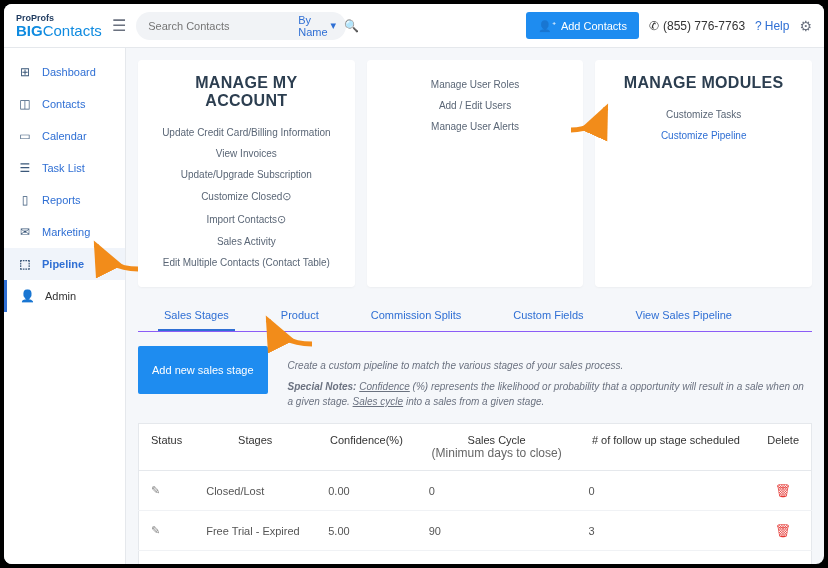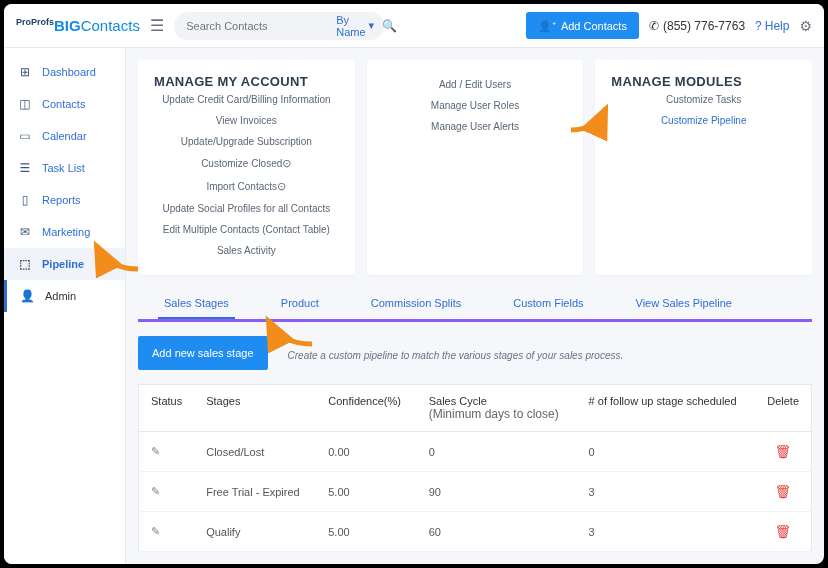--- a/index.html
+++ b/index.html
@@ -1,19 +1,19 @@
 <!DOCTYPE html>
 <html><head>
 <meta charset="utf-8">
 <style>
 * { margin: 0; padding: 0; box-sizing: border-box; }
 body { font-family: -apple-system, BlinkMacSystemFont, "Segoe UI", Arial, sans-serif; background: #000; width: 828px; height: 568px; overflow: hidden; }
 .app { background: #f5f7fa; width: 820px; height: 560px; margin: 4px; border-radius: 8px; overflow: hidden; position: relative; display: flex; flex-direction: column; }
 .topbar { display: flex; align-items: center; padding: 8px 12px; background: #fff; border-bottom: 1px solid #e5e8ec; height: 44px; gap: 10px; }
-.logo { display: flex; flex-direction: row; line-height: 1; }
+.logo { display: flex; flex-direction: column; line-height: 1; }
 .logo-top { font-size: 9px; font-weight: 600; color: #1e3a5f; }
 .logo-bottom { font-size: 15px; font-weight: 600; letter-spacing: 0; }
 .logo-big { color: #0f8be0; }
 .logo-contacts { color: #0f8be0; font-weight: 300; }
 .menu-toggle { color: #6b7280; font-size: 16px; cursor: pointer; }
 .search-wrap { background: #f1f3f6; border-radius: 18px; display: flex; align-items: center; padding: 0 12px; height: 28px; width: 210px; gap: 8px; }
 .search-wrap input { border: none; background: transparent; outline: none; font-size: 11px; flex: 1; color: #6b7280; }
 .by-name { color: #2f6fd4; font-size: 11px; display: flex; align-items: center; gap: 3px; }
 .search-icon { color: #6b7280; font-size: 12px; }
 .spacer { flex: 1; }
@@ -23,34 +23,34 @@
 .gear { color: #6b7280; font-size: 14px; cursor: pointer; }
 .body { display: flex; flex: 1; overflow: hidden; }
 .sidebar { width: 122px; background: #fff; border-right: 1px solid #e5e8ec; padding-top: 8px; }
 .nav-item { display: flex; align-items: center; gap: 10px; padding: 9px 14px; font-size: 11px; color: #2f6fd4; cursor: pointer; }
 .nav-item.active { background: #f0f4fa; font-weight: 600; }
 .nav-item .nav-icon { width: 14px; display: inline-flex; justify-content: center; font-size: 12px; color: #3b587a; }
 .nav-item.admin { color: #333; border-left: 3px solid #2f6fd4; }
 .main { flex: 1; overflow-y: auto; padding: 12px; }
 .cards { display: flex; gap: 12px; margin-bottom: 14px; }
 .card { background: #fff; border-radius: 4px; padding: 14px 16px; flex: 1; box-shadow: 0 1px 2px rgba(0,0,0,0.04); }
-.card h3 { font-size: 13px; font-weight: 700; color: #2c3e50; margin-bottom: 0; letter-spacing: 0.3px; }
+.card h3 { font-size: 16px; font-weight: 700; color: #2c3e50; margin-bottom: 12px; letter-spacing: 0.3px; text-align: center; }
 .card-link { display: flex; align-items: center; justify-content: center; font-size: 10px; color: #5a6676; padding: 5px 0; cursor: pointer; }
 .card-link.highlight { color: #2f6fd4; }
 .card-link .arrow-circ { font-size: 11px; color: #5a6676; }
-.tabs { display: flex; gap: 40px; border-bottom: 3px solid #8b5cf6; padding: 0 20px; margin-bottom: 14px; }
+.tabs { display: flex; gap: 40px; border-bottom: 1px solid #8b5cf6; padding: 0 20px; margin-bottom: 14px; }
 .tab { font-size: 11px; color: #2f6fd4; padding: 8px 6px; cursor: pointer; border-bottom: 2px solid transparent; }
 .tab.active { border-bottom-color: #2f6fd4; font-weight: 500; }
 .add-stage-row { display: flex; gap: 20px; margin-bottom: 14px; align-items: flex-start; }
-.add-stage-btn { background: #1e8cf0; color: #fff; border: none; padding: 11px 14px; font-size: 11px; cursor: pointer; border-radius: 2px; }
+.add-stage-btn { background: #1e8cf0; color: #fff; border: none; padding: 18px 14px; font-size: 11px; cursor: pointer; border-radius: 2px; }
 .intro-text { font-size: 10px; color: #6b7280; font-style: italic; flex: 1; line-height: 1.5; margin-top: 12px; }
 .intro-text .bold { font-weight: 700; font-style: italic; }
 .intro-text .under { text-decoration: underline; }
 .table { width: 100%; background: #fff; border-collapse: collapse; font-size: 11px; border: 1px solid #e5e8ec; }
-.table th { text-align: left; padding: 10px 12px; font-weight: 500; color: #333; font-size: 11px; border-bottom: 1px solid #e5e8ec; vertical-align: top; }
+.table th { text-align: center; padding: 10px 12px; font-weight: 500; color: #333; font-size: 11px; border-bottom: 1px solid #e5e8ec; vertical-align: top; }
 .table th .sub { font-size: 12px; color: #666; display: block; }
 .table td { padding: 12px 12px; color: #555; border-bottom: 1px solid #f0f2f5; }
 .table td.edit { color: #888; width: 50px; cursor: pointer; }
 .table td.del { width: 50px; text-align: center; cursor: pointer; }
 .trash { color: #e53935; font-size: 13px; }
 .arrow-annot { position: absolute; pointer-events: none; }
 svg.arrow-svg { overflow: visible; }
 </style>
 </head>
 <body>
@@ -137,35 +137,32 @@
             </div>
           <div class="card-link">
               <span>Customize Closed</span>
               <span class="arrow-circ">⊙</span>
             </div>
           <div class="card-link">
               <span>Import Contacts</span>
               <span class="arrow-circ">⊙</span>
             </div>
           <div class="card-link">
-              <span>Update Social Profiles for all Contacts</span>
+              <span>Sales Activity</span>
             </div>
           <div class="card-link">
               <span>Edit Multiple Contacts (Contact Table)</span>
             </div>
-          <div class="card-link">
-              <span>Sales Activity</span>
-            </div>
         </div>
         <div class="card">
           <div class="card-link">
+              <span>Manage User Roles</span>
+            </div>
+          <div class="card-link">
               <span>Add / Edit Users</span>
-            </div>
-          <div class="card-link">
-              <span>Manage User Roles</span>
             </div>
           <div class="card-link">
               <span>Manage User Alerts</span>
             </div>
         </div>
         <div class="card">
           <h3>MANAGE MODULES</h3>
           <div class="card-link">
               <span>Customize Tasks</span>
             </div>
@@ -180,20 +177,21 @@
         <div class="tab">Product</div>
         <div class="tab">Commission Splits</div>
         <div class="tab">Custom Fields</div>
         <div class="tab">View Sales Pipeline</div>
       </div>
 
       <div class="add-stage-row">
         <button class="add-stage-btn">Add new sales stage</button>
         <div class="intro-text">
           <div>Create a custom pipeline to match the various stages of your sales process.</div>
+          <div style="margin-top:6px"><span class="bold">Special Notes:</span> <span class="under">Confidence</span><span> (%) represents the likelihood or probability that a opportunity will result in a sale when on a given stage. </span><span class="under">Sales cycle</span><span> into a sales from a given stage.</span></div>
         </div>
       </div>
 
       <table class="table">
         <thead>
           <tr>
             <th>Status</th>
             <th>Stages</th>
             <th>Confidence(%)</th>
             <th><span>Sales Cycle</span><span class="sub">(Minimum days to close)</span></th>

